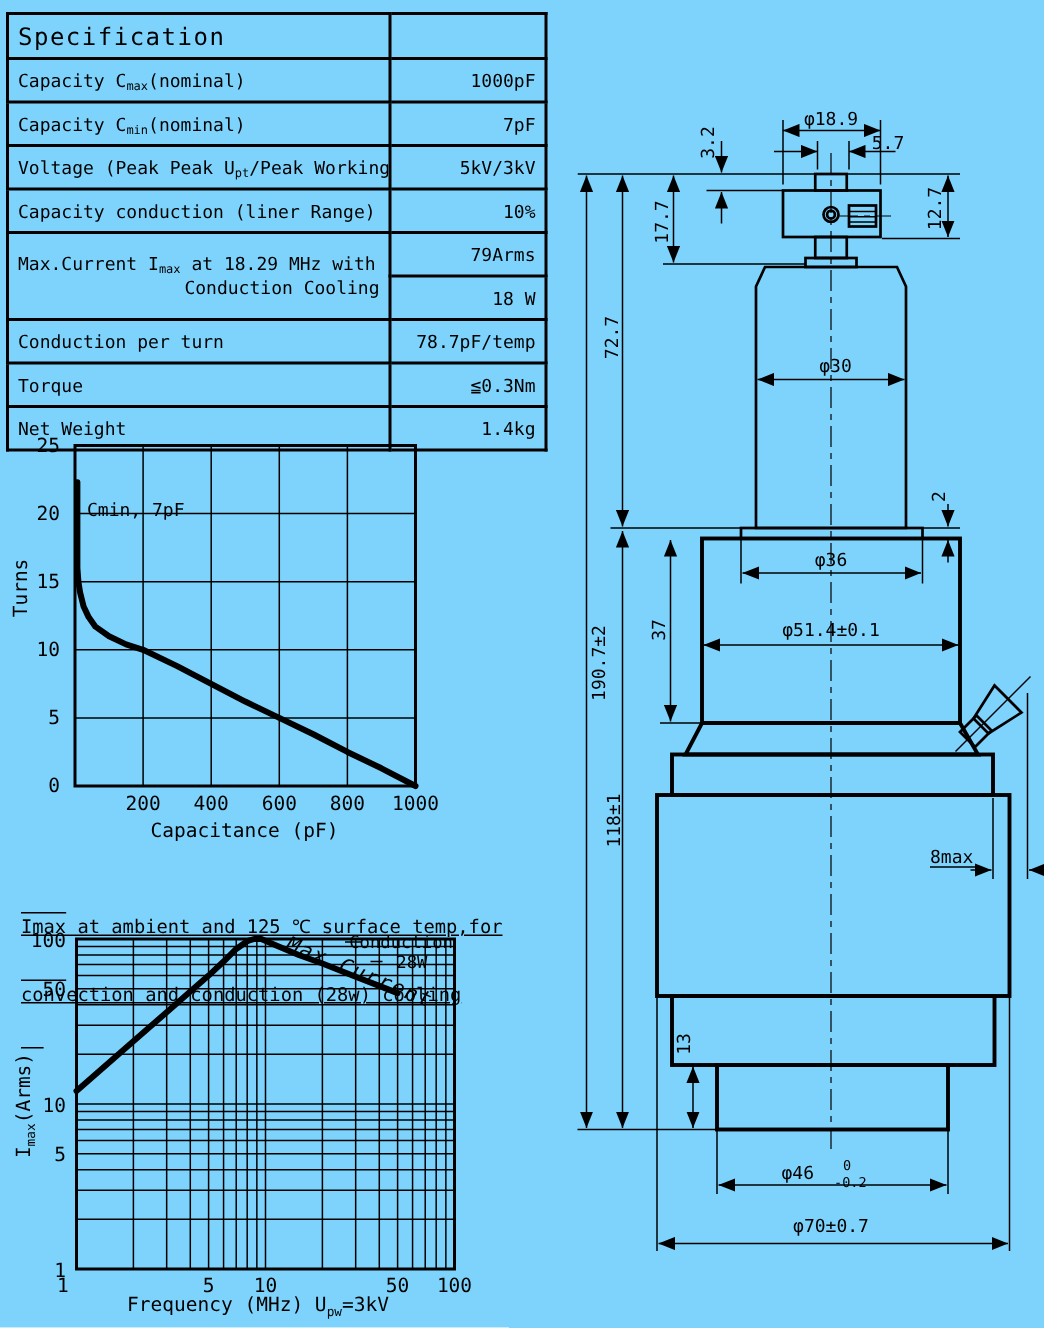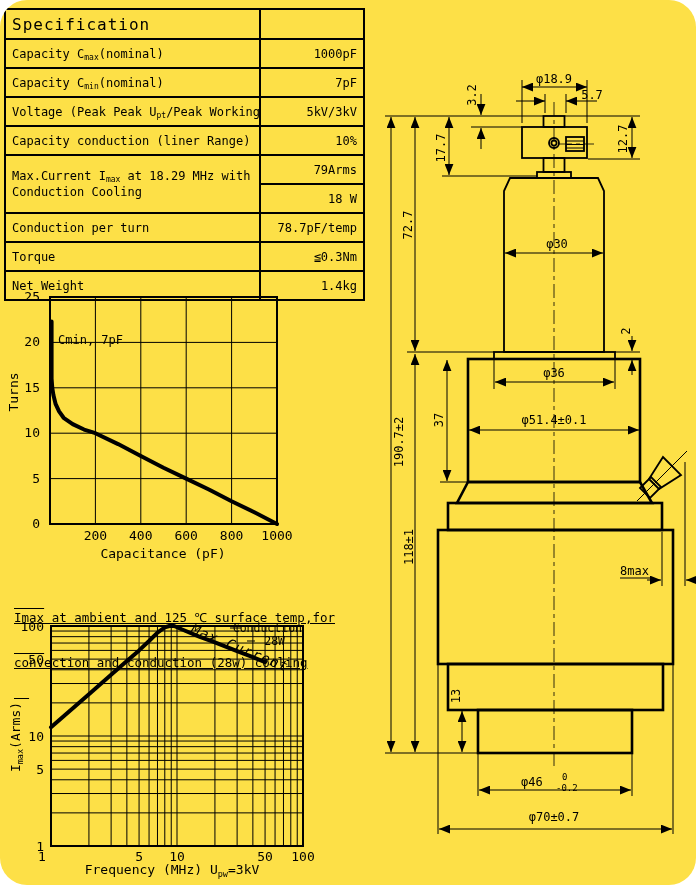--- a/index.html
+++ b/index.html
@@ -1,17 +1,17 @@
 <!DOCTYPE html>
 <html><head>
 <meta charset="utf-8">
 <style>
   html,body{margin:0;padding:0;background:#fff;}
-  .page{position:relative;width:696px;height:885px;background:#fde047;color:#000;
-        font-family:"DejaVu Sans Mono",monospace;overflow:hidden;border-radius:27px;}
+  .page{position:relative;width:696px;height:885px;background:#7dd3fc;color:#000;
+        font-family:"DejaVu Sans Mono",monospace;overflow:hidden;}
   
   table.spec{position:absolute;left:4px;top:8px;width:361px;border-collapse:collapse;
              font-size:12px;table-layout:fixed;}
   table.spec td{border:2px solid #000;padding:0 6px;height:27px;white-space:nowrap;overflow:hidden;}
   table.spec td.hdr{font-size:16px;height:28px;letter-spacing:1px;}
   table.spec td.val{width:90px;text-align:right;}
   .sb{font-size:8px;position:relative;top:2px;}
   
   .c2title{position:absolute;left:14px;top:580px;font-size:12.5px;line-height:15px;white-space:pre;text-decoration:underline;}
   
@@ -57,21 +57,21 @@
       <td><span>Voltage (Peak Peak U</span><span class="sb">pt</span><span>/Peak Working U</span></td>
       <td class="val">5kV/3kV</td>
     </tr>
     <tr>
       <td><span>Capacity conduction (liner Range)</span></td>
       <td class="val">10%</td>
     </tr>
     <tr>
       <td rowspan="2">
         <div><span>Max.Current I</span><span class="sb">max</span><span> at  18.29 MHz with</span></div>
-        <div style="margin-top:2px;">Conduction Cooling</div>
+        <div style="margin-top:2px;text-align:right;">Conduction Cooling</div>
       </td>
       <td class="val">79Arms</td>
     </tr>
     <tr>
       <td class="val">18 W</td>
     </tr>
     <tr>
       <td><span>Conduction per turn</span></td>
       <td class="val">78.7pF/temp</td>
     </tr>

